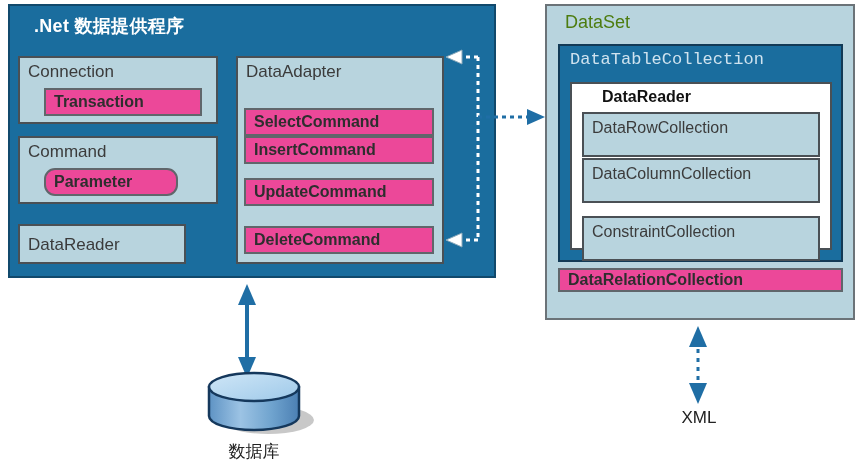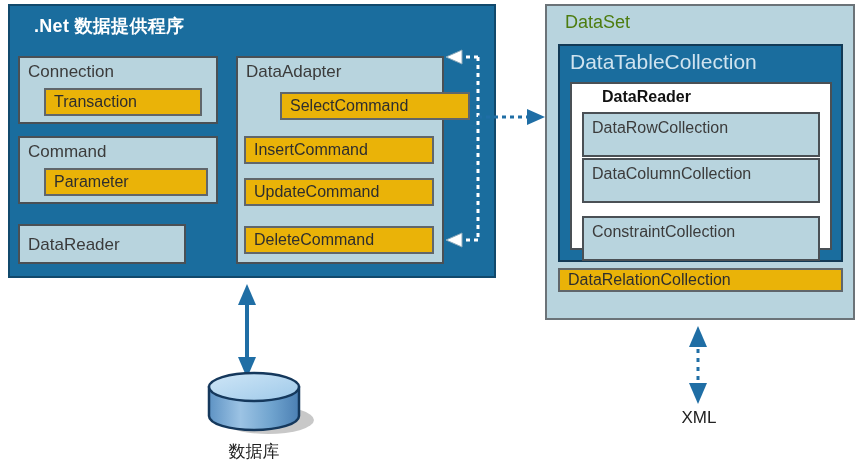--- a/index.html
+++ b/index.html
@@ -57,49 +57,50 @@
     left: 8px;
     top: 4px;
     font-size: 17px;
     color: #3b3b3b;
     white-space: nowrap;
   }
 
   
   .wt-box {
     position: absolute;
-    background: #eab308;
+    background: #ec4899;
     border: 2px solid #60666b;
     box-sizing: border-box;
     display: flex;
     align-items: center;
+    font-weight: bold;
   }
   .wt-box > .wt-label {
     padding-left: 8px;
     font-size: 16px;
     color: #2e2e2e;
     white-space: nowrap;
   }
 
   
   #box-connection { left: 18px; top: 56px; width: 200px; height: 68px; }
   #inner-transaction { left: 44px; top: 88px; width: 158px; height: 28px; }
 
   
   #box-command { left: 18px; top: 136px; width: 200px; height: 68px; }
-  #inner-parameter { left: 44px; top: 168px; width: 164px; height: 28px; }
+  #inner-parameter { left: 44px; top: 168px; width: 134px; height: 28px; border-radius: 11px; }
 
   
   #box-datareader { left: 18px; top: 224px; width: 168px; height: 40px; }
   #box-datareader .grp-label { top: 9px; }
 
   
   #box-dataadapter { left: 236px; top: 56px; width: 208px; height: 208px; }
   .cmd-box { left: 244px; width: 190px; height: 28px; }
-  #cmd-select { top: 92px; margin-left: 36px; }
+  #cmd-select { top: 108px; }
   #cmd-insert { top: 136px; }
   #cmd-update { top: 178px; }
   #cmd-delete { top: 226px; }
 
   
   .dataset-panel {
     position: absolute;
     left: 545px;
     top: 4px;
     width: 310px;
@@ -123,23 +124,24 @@
     width: 285px;
     height: 218px;
     background: #1a6d9e;
     border: 2px solid #123a56;
     box-sizing: border-box;
   }
   .dtc-title {
     position: absolute;
     left: 570px;
     top: 50px;
-    font-size: 21px;
+    font-size: 17px;
     color: #cfe3ef;
     white-space: nowrap;
+    font-family: Liberation Mono, monospace;
   }
 
   .datatable-panel {
     position: absolute;
     left: 570px;
     top: 82px;
     width: 262px;
     height: 168px;
     background: #ffffff;
     border: 2px solid #4a5055;

